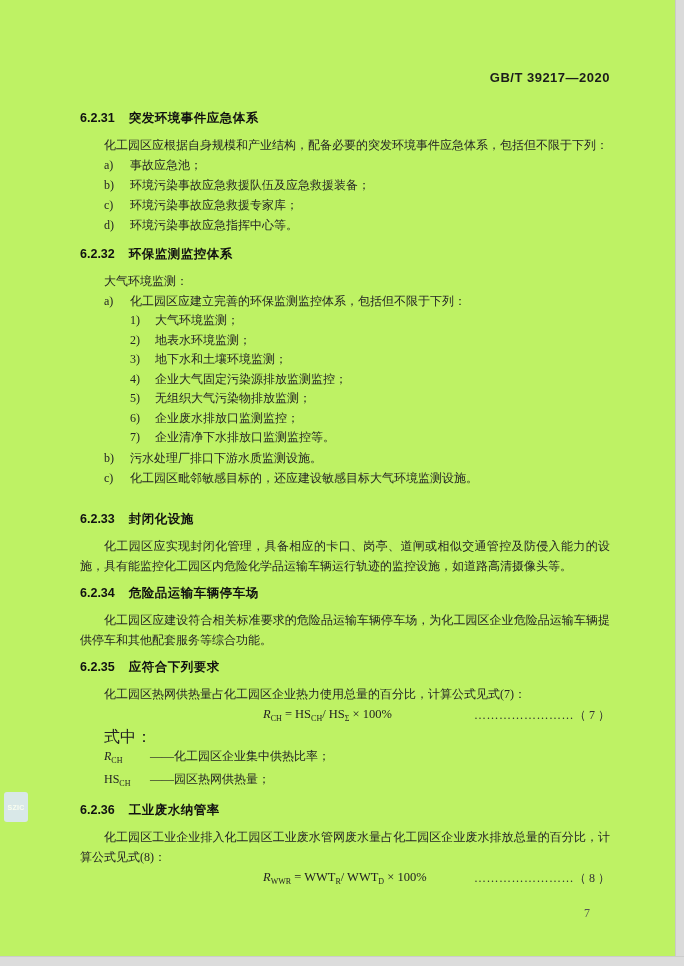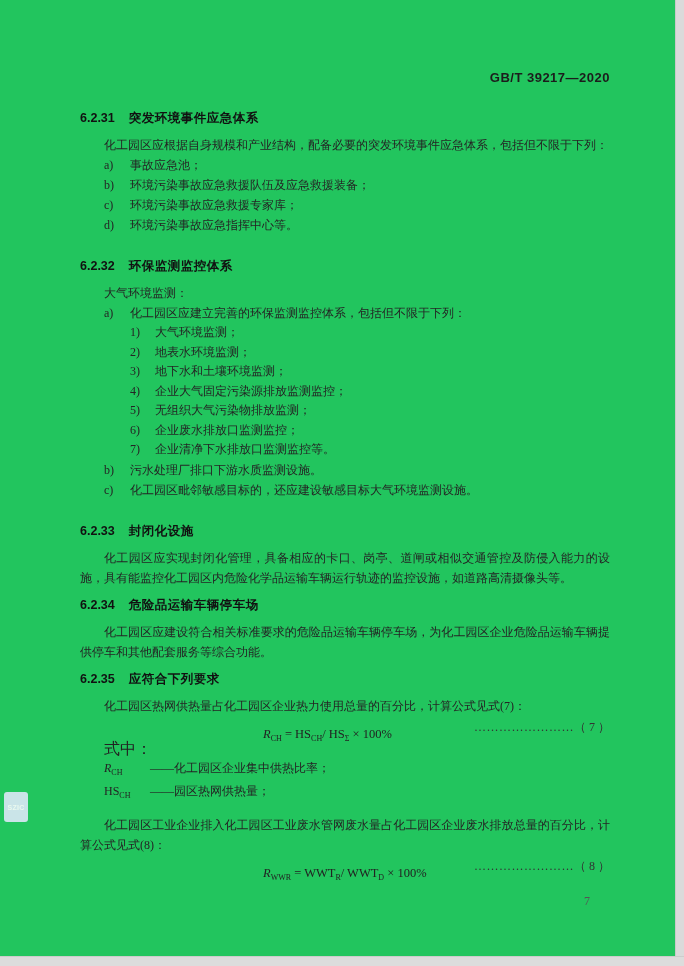--- a/index.html
+++ b/index.html
@@ -1,17 +1,17 @@
 <!DOCTYPE html>
 <html><head>
 <meta charset="utf-8">
 <style>
   html,body{margin:0;padding:0;background:#e9e9e9;}
   .page{
-    position:relative;width:684px;height:966px;background:#22c55e;
+    position:relative;width:684px;height:966px;background:#bef264;
     font-family:"Liberation Serif","DejaVu Serif",serif;
     color:#222;overflow:hidden;
   }
   .scan-edge-right{position:absolute;top:0;right:0;width:8px;height:100%;
     background:#dadada;border-left:1px solid #c9c9c9;}
   .scan-edge-bottom{position:absolute;bottom:0;left:0;width:100%;height:9px;
     background:#dcdcdc;border-top:1px solid #cccccc;}
   .content{
     position:relative;box-sizing:border-box;
     padding:70px 74px 0 80px;width:100%;height:100%;
@@ -31,21 +31,21 @@
     margin-top:9px;font-size:12px;line-height:20px;
     text-align:justify;text-indent:2em;color:#242424;
   }
   .li{display:flex;font-size:12px;line-height:20px;margin-left:24px;color:#242424;}
   .li .li-label{width:26px;flex:none;}
   .li .li-text{flex:1;text-align:justify;}
   .li2{display:flex;font-size:12px;line-height:19.5px;margin-left:50px;color:#242424;}
   .li2 .li-label{width:25px;flex:none;}
   .li2 .li-text{flex:1;}
   .formula-row{position:relative;height:20px;margin-top:3px;font-size:12.5px;}
-  .formula{position:absolute;left:183px;top:8px;white-space:nowrap;}
+  .formula{position:absolute;left:183px;top:0;white-space:nowrap;}
   .formula .var{font-style:italic;}
   .formula .rm{font-style:normal;}
   .formula sub{font-size:8px;vertical-align:-3px;}
   .leader{position:absolute;right:0;top:0;white-space:nowrap;font-size:12px;color:#333;}
   .leader .dots{letter-spacing:0.5px;}
   .where-label{margin-top:0;font-size:16px;line-height:20px;margin-left:24px;}
   .def{display:flex;font-size:12px;line-height:19.5px;margin-left:24px;color:#242424;}
   .def .sym{width:46px;flex:none;white-space:nowrap;}
   .def .sym .var{font-style:italic;}
   .def .sym sub{font-size:8px;vertical-align:-3px;}
@@ -87,21 +87,21 @@
     </div>
     <div class="li">
       <span class="li-label">c)</span>
         <span class="li-text">环境污染事故应急救援专家库；</span>
     </div>
     <div class="li">
       <span class="li-label">d)</span>
         <span class="li-text">环境污染事故应急指挥中心等。</span>
     </div>
 
-    <div class="sec-h" style="margin-top:23px">
+    <div class="sec-h" style="margin-top:11px">
       <span class="sec-num">6.2.32</span><span class="sec-title">环保监测监控体系</span>
     </div>
     <div class="para">大气环境监测：</div>
     <div class="li">
       <span class="li-label">a)</span>
         <span class="li-text">化工园区应建立完善的环保监测监控体系，包括但不限于下列：</span>
     </div>
     <div class="li2">
       <span class="li-label">1)</span>
         <span class="li-text">大气环境监测；</span>
@@ -164,20 +164,23 @@
     <div class="where-label">式中：</div>
     <div class="def">
       <span class="sym"><span class="var">R</span><sub>CH</sub></span>
         <span class="desc">——化工园区企业集中供热比率；</span>
     </div>
     <div class="def">
       <span class="sym"><span>HS</span><sub>CH</sub></span>
         <span class="desc">——园区热网供热量；</span>
     </div>
 
+    <div class="sec-h" style="margin-top:8px">
+      <span class="sec-num">6.2.36</span><span class="sec-title">工业废水纳管率</span>
+    </div>
     <div class="para">化工园区工业企业排入化工园区工业废水管网废水量占化工园区企业废水排放总量的百分比，计算公式见式(8)：</div>
     <div class="formula-row">
       <span class="formula">
         <span class="var">R</span><sub>WWR</sub><span> = </span><span class="rm">WWT</span><sub>R</sub><span>/ </span><span class="rm">WWT</span><sub>D</sub><span> × 100%</span>
       </span>
       <span class="leader">
         <span class="dots">……………………</span><span>（ 8 ）</span>
       </span>
     </div>
 

